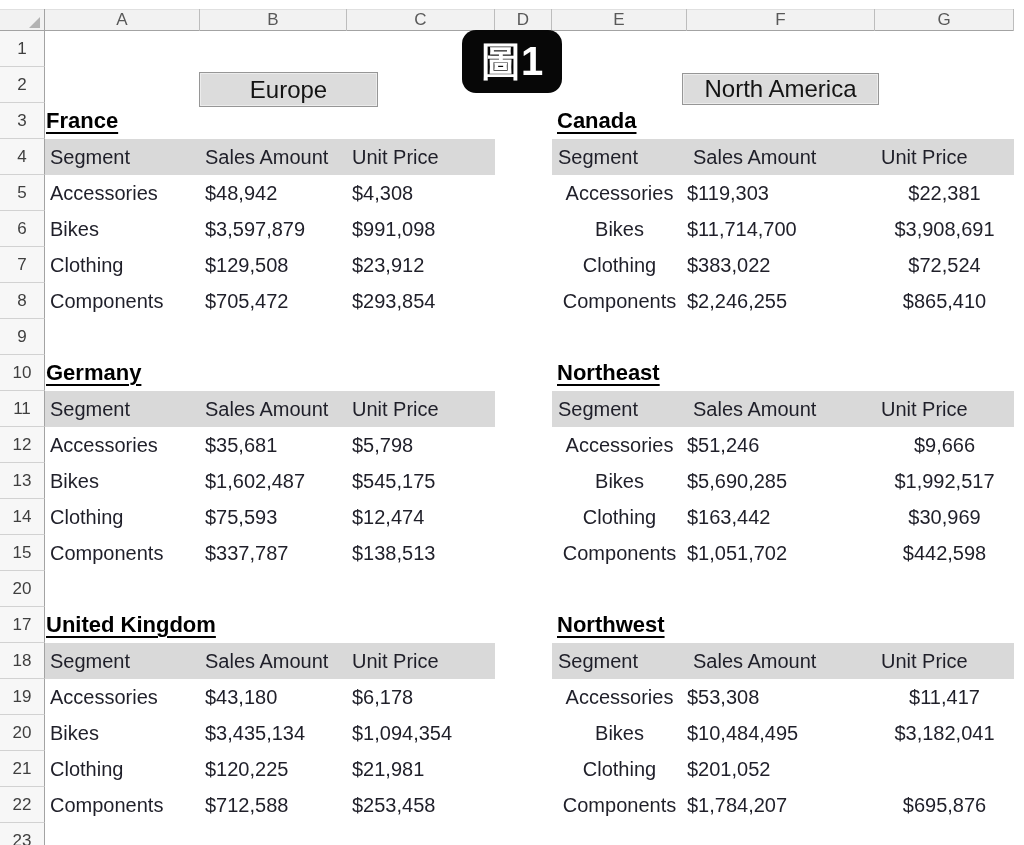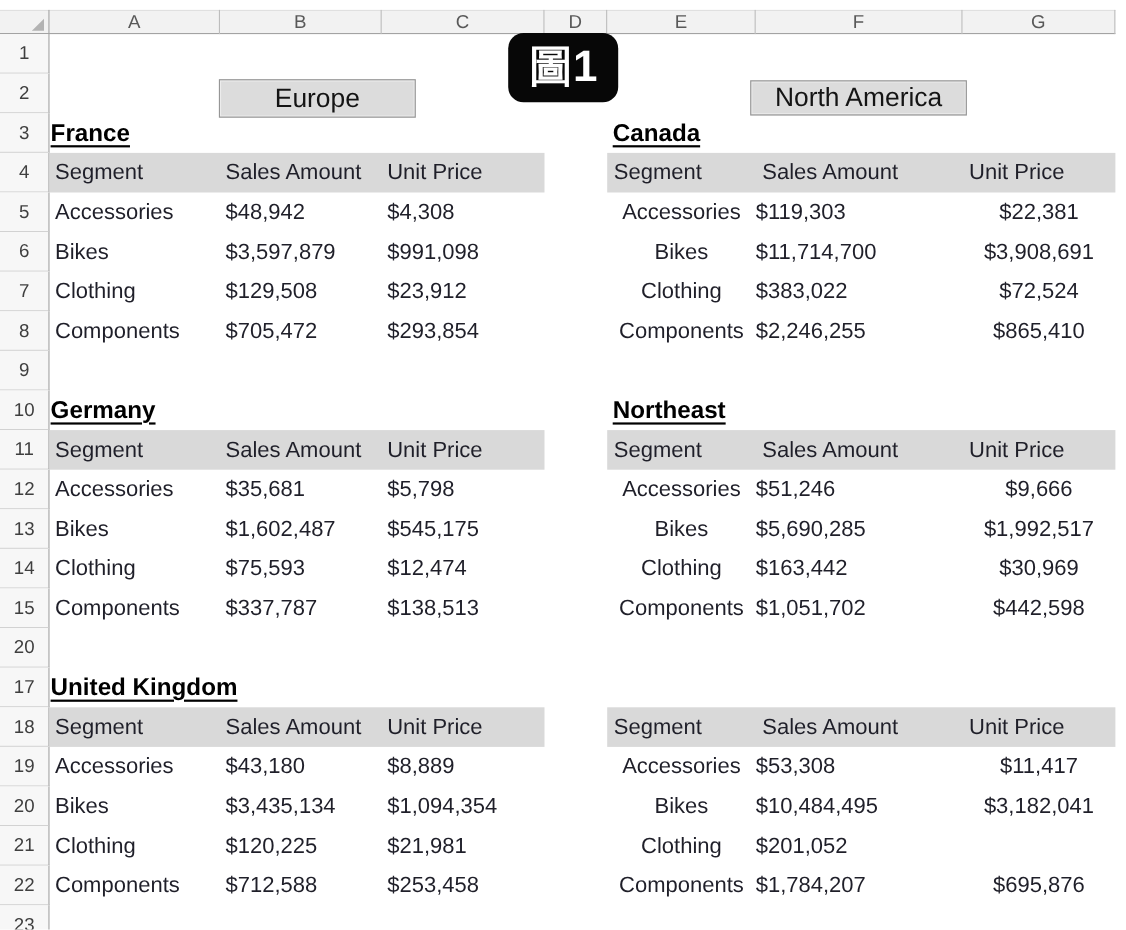--- a/index.html
+++ b/index.html
@@ -130,21 +130,21 @@
   <div class="cell lB" style="top:535px">$337,787</div>
   <div class="cell lC" style="top:535px">$138,513</div>
 
   <div class="title left" style="top:607px">United Kingdom</div>
   <div class="band left" style="top:643px"></div>
   <div class="cell lA" style="top:643px">Segment</div>
   <div class="cell lB" style="top:643px">Sales Amount</div>
   <div class="cell lC" style="top:643px">Unit Price</div>
   <div class="cell lA" style="top:679px">Accessories</div>
   <div class="cell lB" style="top:679px">$43,180</div>
-  <div class="cell lC" style="top:679px">$8,889</div>
+  <div class="cell lC" style="top:679px">$6,178</div>
   <div class="cell lA" style="top:715px">Bikes</div>
   <div class="cell lB" style="top:715px">$3,435,134</div>
   <div class="cell lC" style="top:715px">$1,094,354</div>
   <div class="cell lA" style="top:751px">Clothing</div>
   <div class="cell lB" style="top:751px">$120,225</div>
   <div class="cell lC" style="top:751px">$21,981</div>
   <div class="cell lA" style="top:787px">Components</div>
   <div class="cell lB" style="top:787px">$712,588</div>
   <div class="cell lC" style="top:787px">$253,458</div>
 
@@ -177,20 +177,21 @@
   <div class="cell rE" style="top:463px">Bikes</div>
   <div class="cell rF" style="top:463px">$5,690,285</div>
   <div class="cell rG" style="top:463px">$1,992,517</div>
   <div class="cell rE" style="top:499px">Clothing</div>
   <div class="cell rF" style="top:499px">$163,442</div>
   <div class="cell rG" style="top:499px">$30,969</div>
   <div class="cell rE" style="top:535px">Components</div>
   <div class="cell rF" style="top:535px">$1,051,702</div>
   <div class="cell rG" style="top:535px">$442,598</div>
 
+  <div class="title right" style="top:607px">Northwest</div>
   <div class="band right" style="top:643px"></div>
   <div class="cell hE" style="top:643px">Segment</div>
   <div class="cell hF" style="top:643px">Sales Amount</div>
   <div class="cell hG" style="top:643px">Unit Price</div>
   <div class="cell rE" style="top:679px">Accessories</div>
   <div class="cell rF" style="top:679px">$53,308</div>
   <div class="cell rG" style="top:679px">$11,417</div>
   <div class="cell rE" style="top:715px">Bikes</div>
   <div class="cell rF" style="top:715px">$10,484,495</div>
   <div class="cell rG" style="top:715px">$3,182,041</div>

